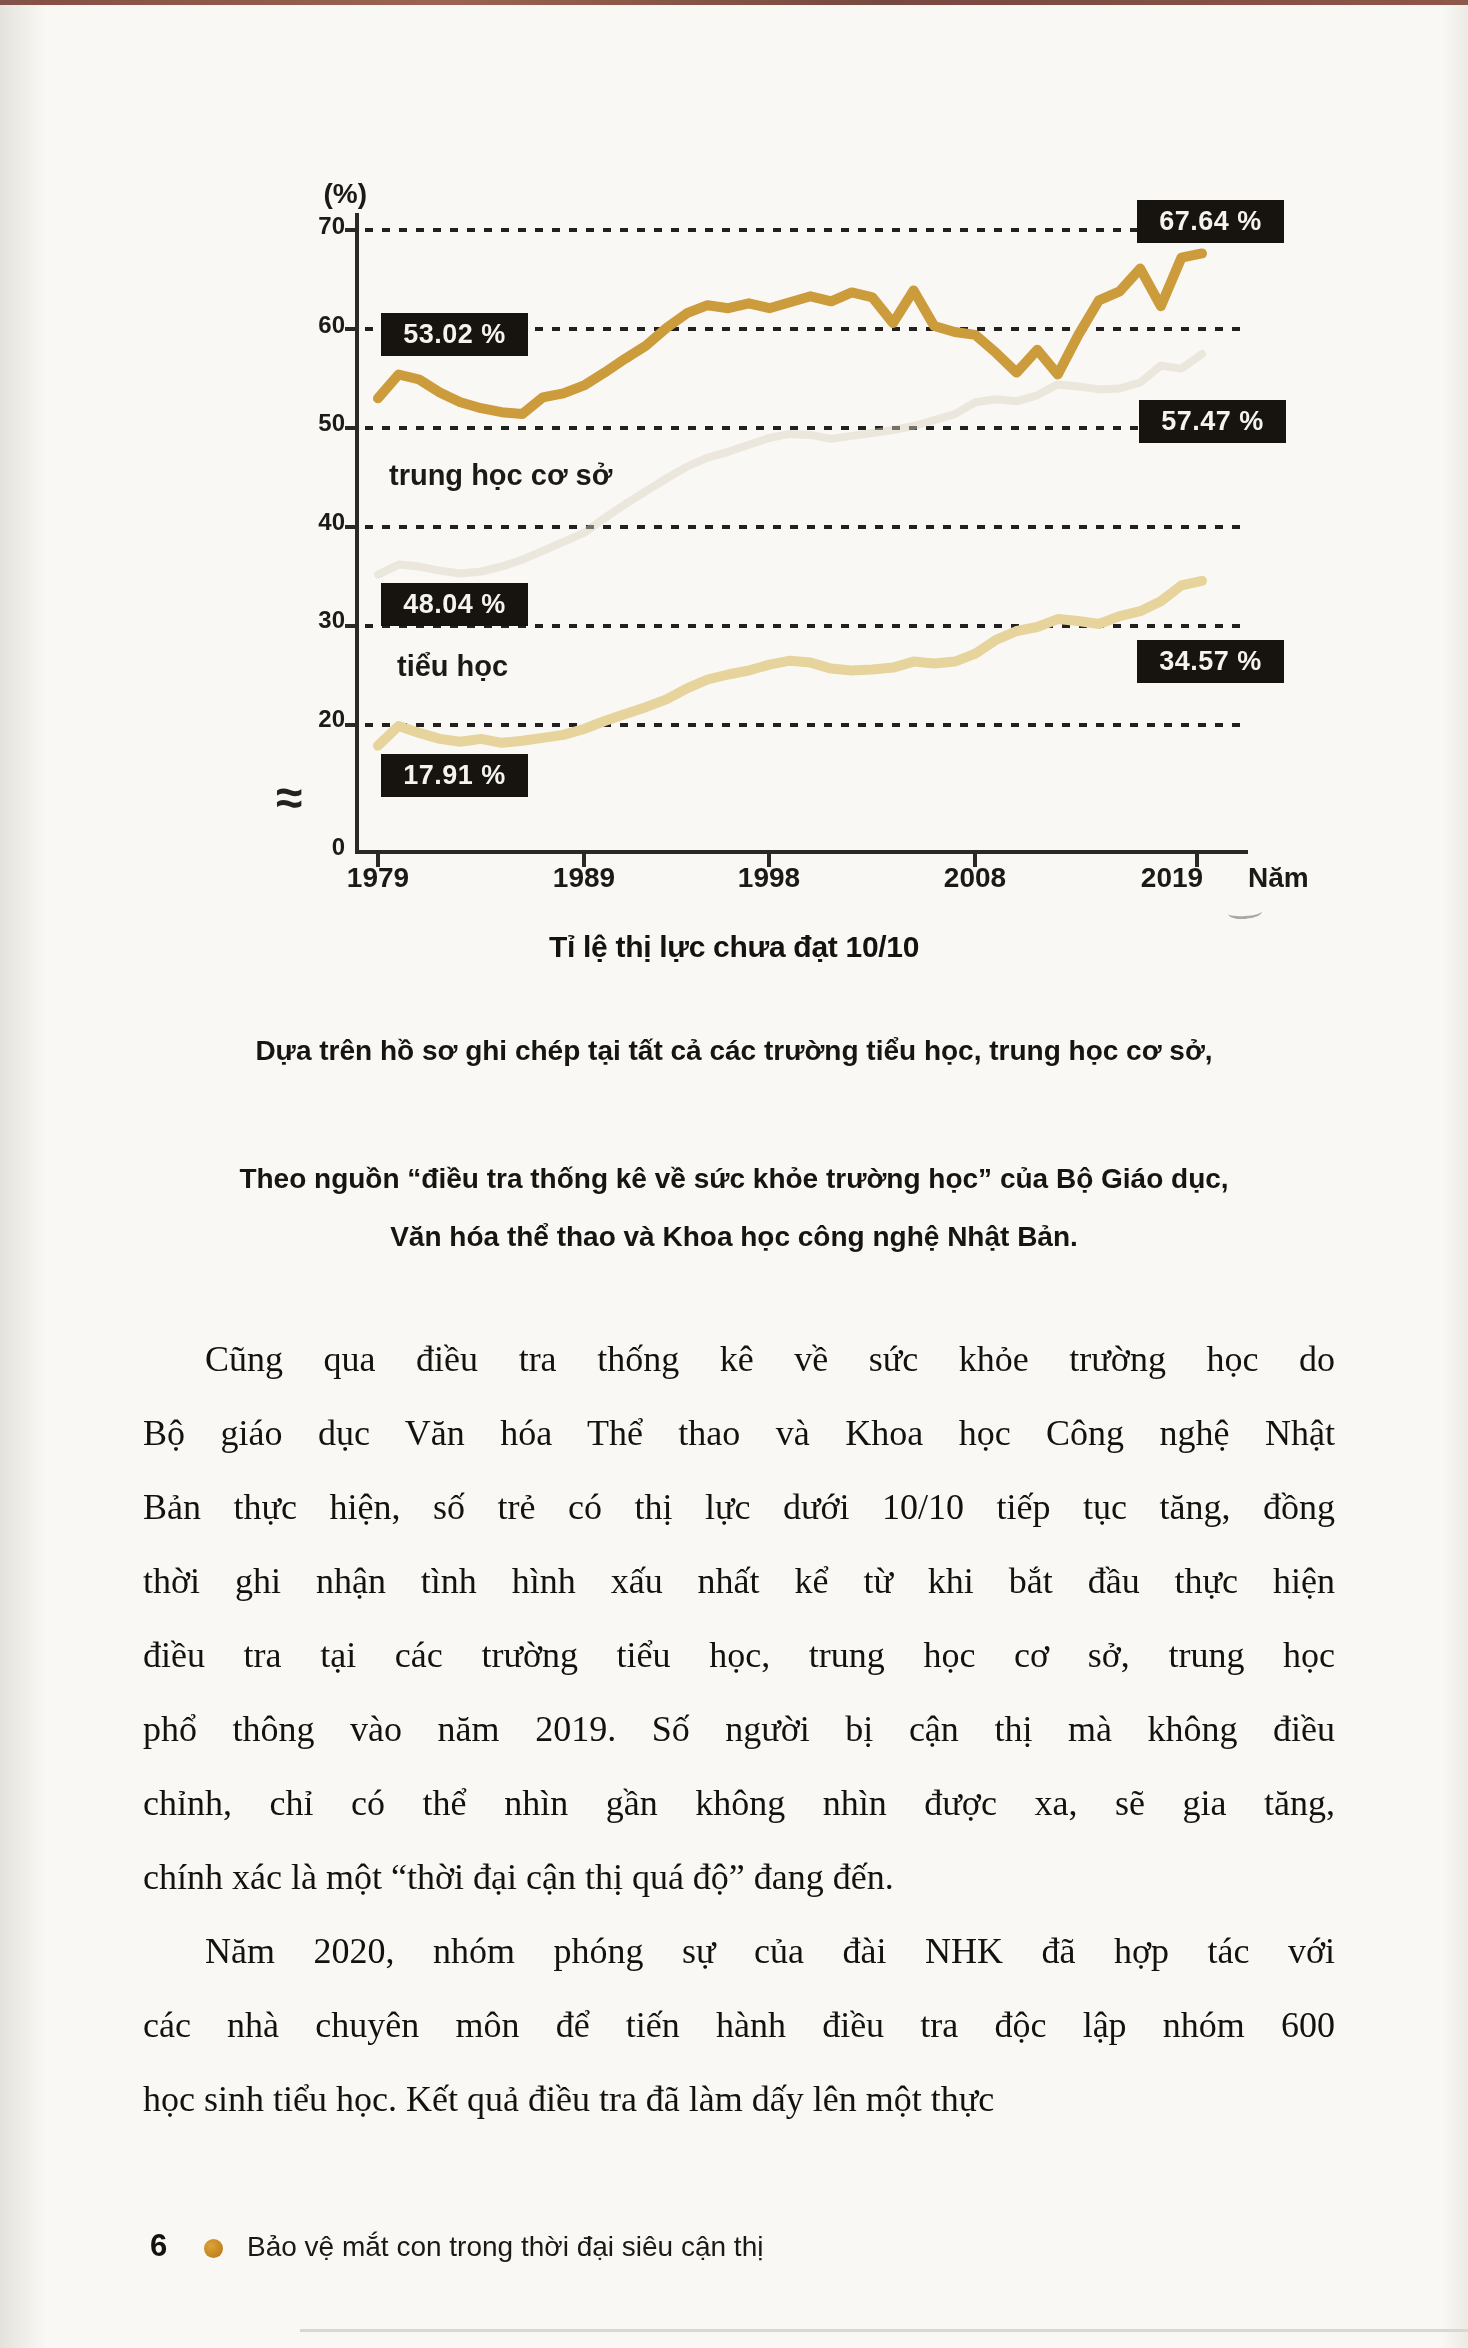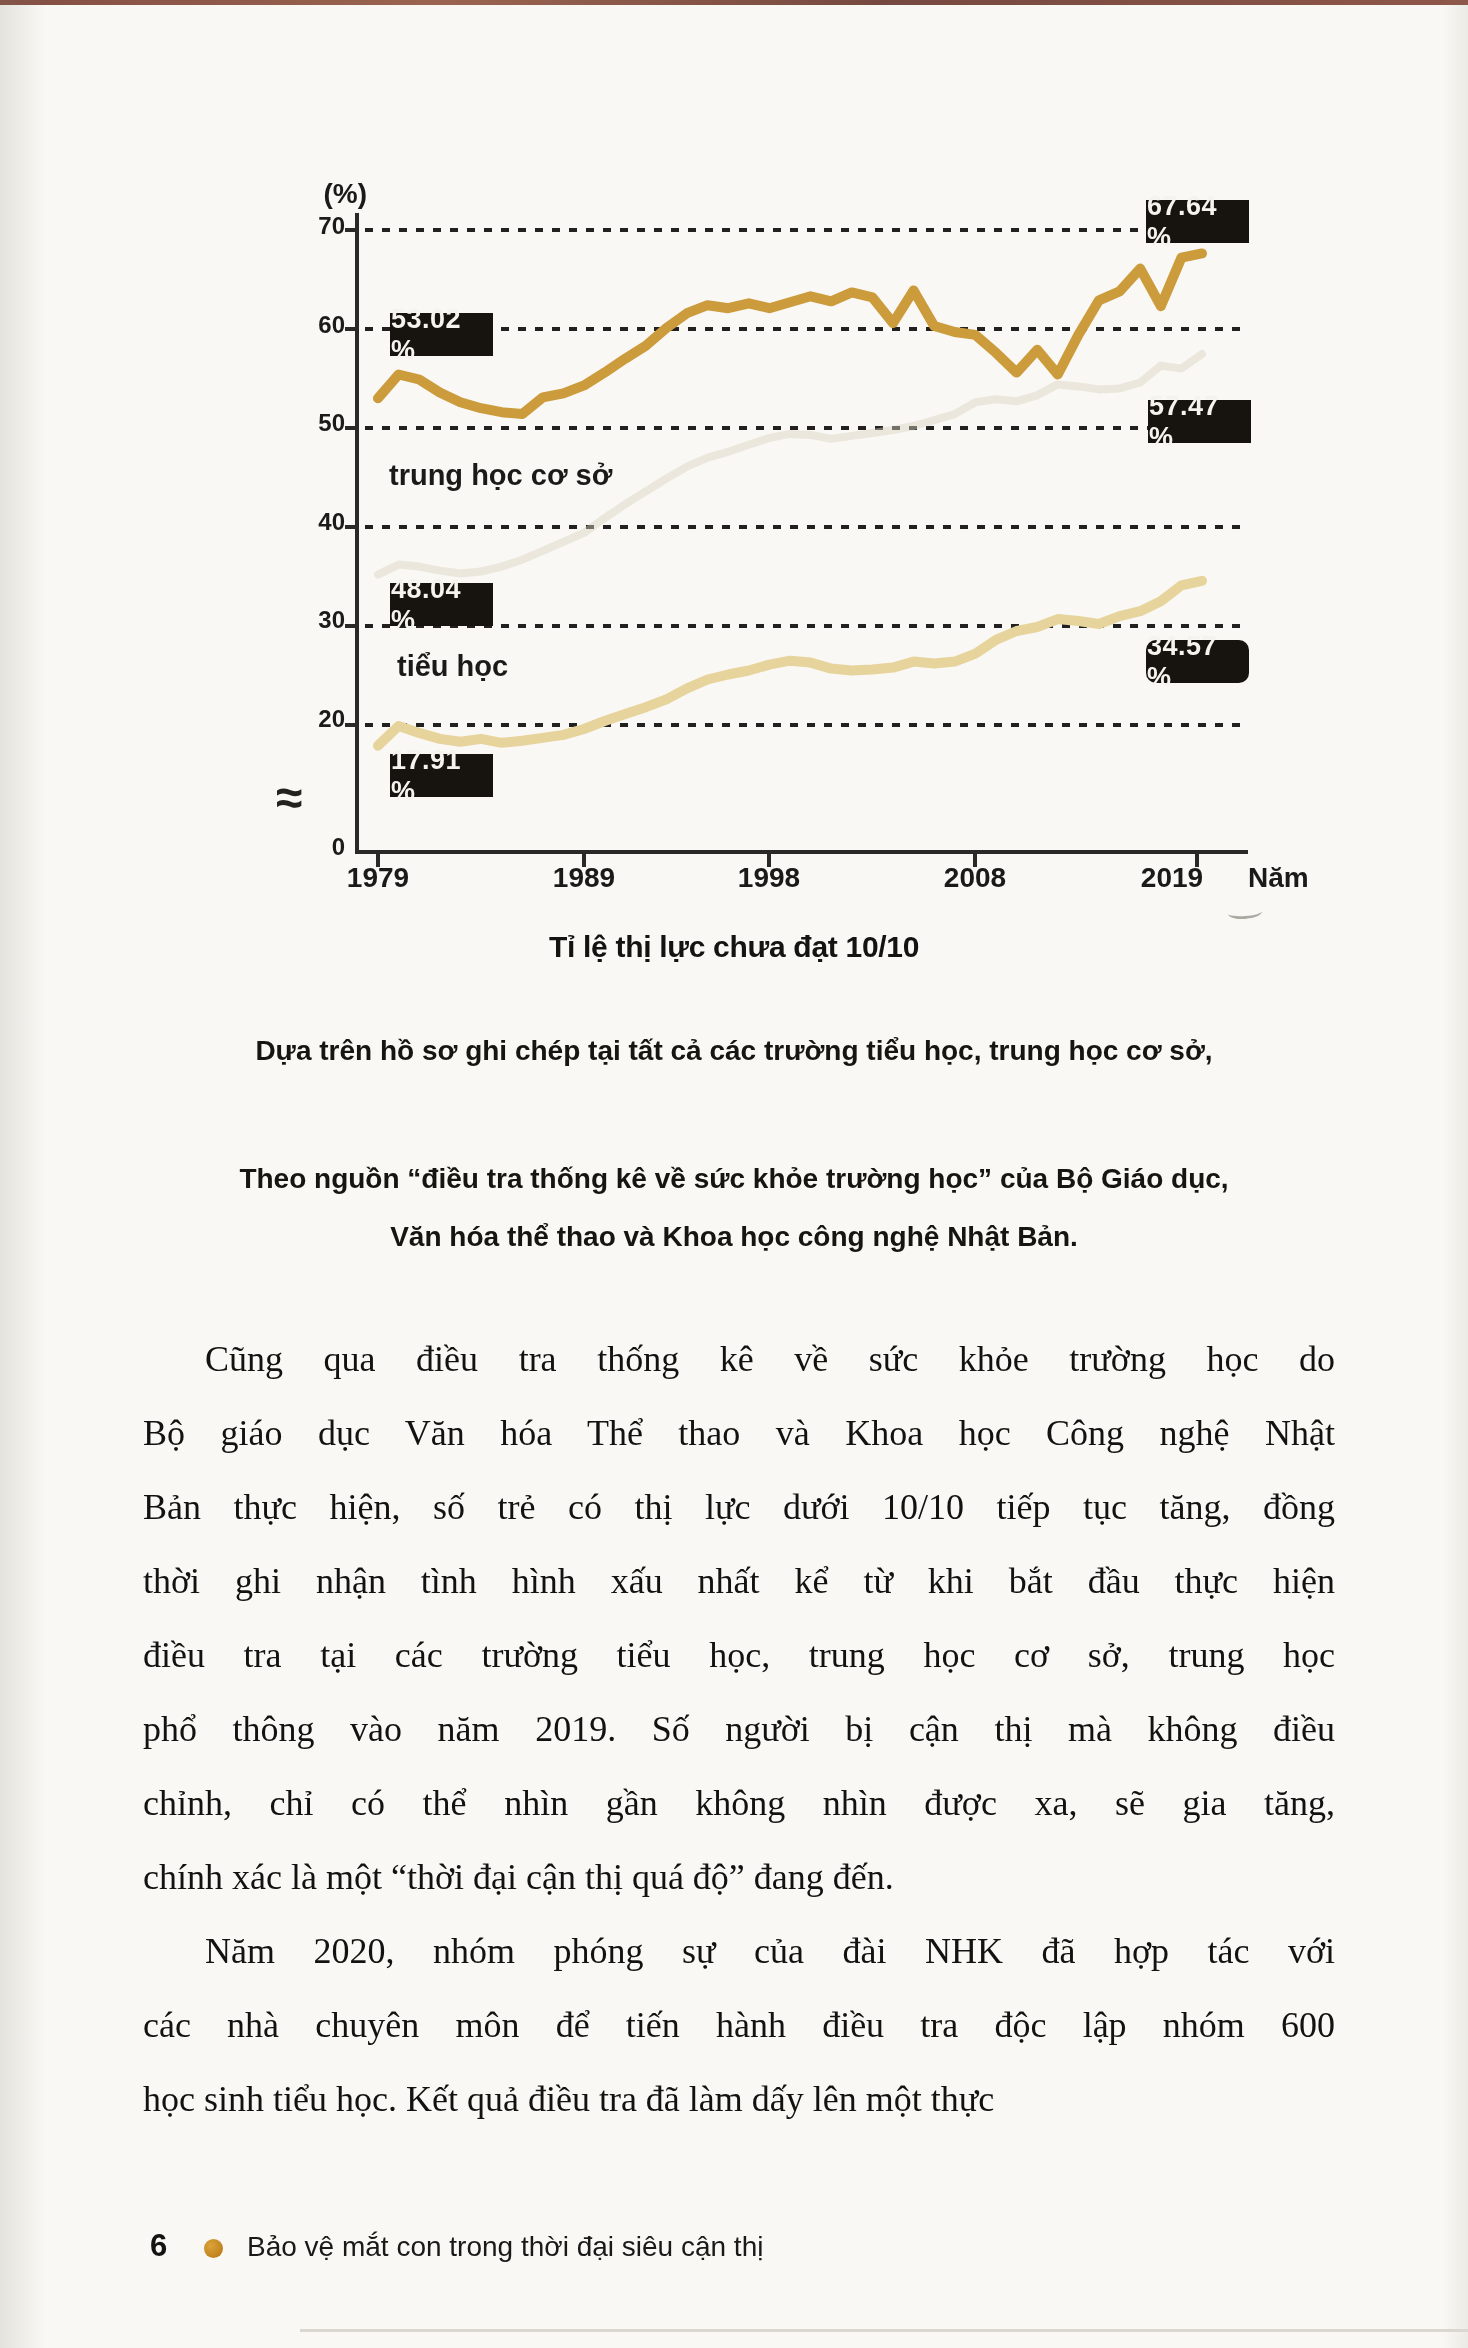--- a/index.html
+++ b/index.html
@@ -26,29 +26,29 @@
     font-size:24px;font-weight:700;color:#1c1b19;}
   .yunit{position:absolute;left:275px;top:178px;width:92px;text-align:right;
     font-size:28px;font-weight:700;}
   .xtick{position:absolute;top:862px;width:120px;text-align:center;
     font-size:28px;font-weight:700;}
   .xunit{position:absolute;left:1248px;top:862px;font-size:28px;font-weight:700;}
   .axis-break{position:absolute;left:276px;top:770px;font-size:48px;font-weight:700;color:#23221f;}
   .slabel{position:absolute;font-size:29px;font-weight:600;color:#1b1a18;}
   .slabel.jhs{left:389px;top:459px;}
   .slabel.es{left:397px;top:650px;}
-  .vbox{position:absolute;width:101px;height:41px;background:#17140f;color:#f4f3ee;
+  .vbox{position:absolute;width:145px;height:41px;background:#17140f;color:#f4f3ee;
     display:flex;align-items:center;justify-content:center;
-    font-size:27px;font-weight:700;letter-spacing:.5px;box-shadow:0 0 0 1px #17140f;margin-left:9px;}
+    font-size:27px;font-weight:700;letter-spacing:.5px;box-shadow:0 0 0 1px #17140f;}
   .vbox.hs-start{left:382px;top:314px;}
   .vbox.jhs-start{left:382px;top:584px;}
   .vbox.es-start{left:382px;top:755px;}
   .vbox.hs-end{left:1138px;top:201px;}
   .vbox.jhs-end{left:1140px;top:401px;}
-  .vbox.es-end{left:1138px;top:641px;border-radius:9px;}
+  .vbox.es-end{left:1138px;top:641px;}
   .tick-underline{position:absolute;left:1228px;top:906px;width:34px;height:10px;
     border-bottom:3px solid #8a8880;border-radius:50%;transform:rotate(-4deg);opacity:.7;}
 
   
   .fig-title{position:absolute;top:930px;left:0;width:1468px;text-align:center;
     font-size:30px;font-weight:700;color:#141311;letter-spacing:-.3px;}
   .caption{position:absolute;left:114px;width:1240px;text-align:center;
     font-size:28px;font-weight:600;color:#161512;}
   .caption .cap-line{height:58px;line-height:58px;white-space:nowrap;}
   .caption.p1{top:1022px;}

